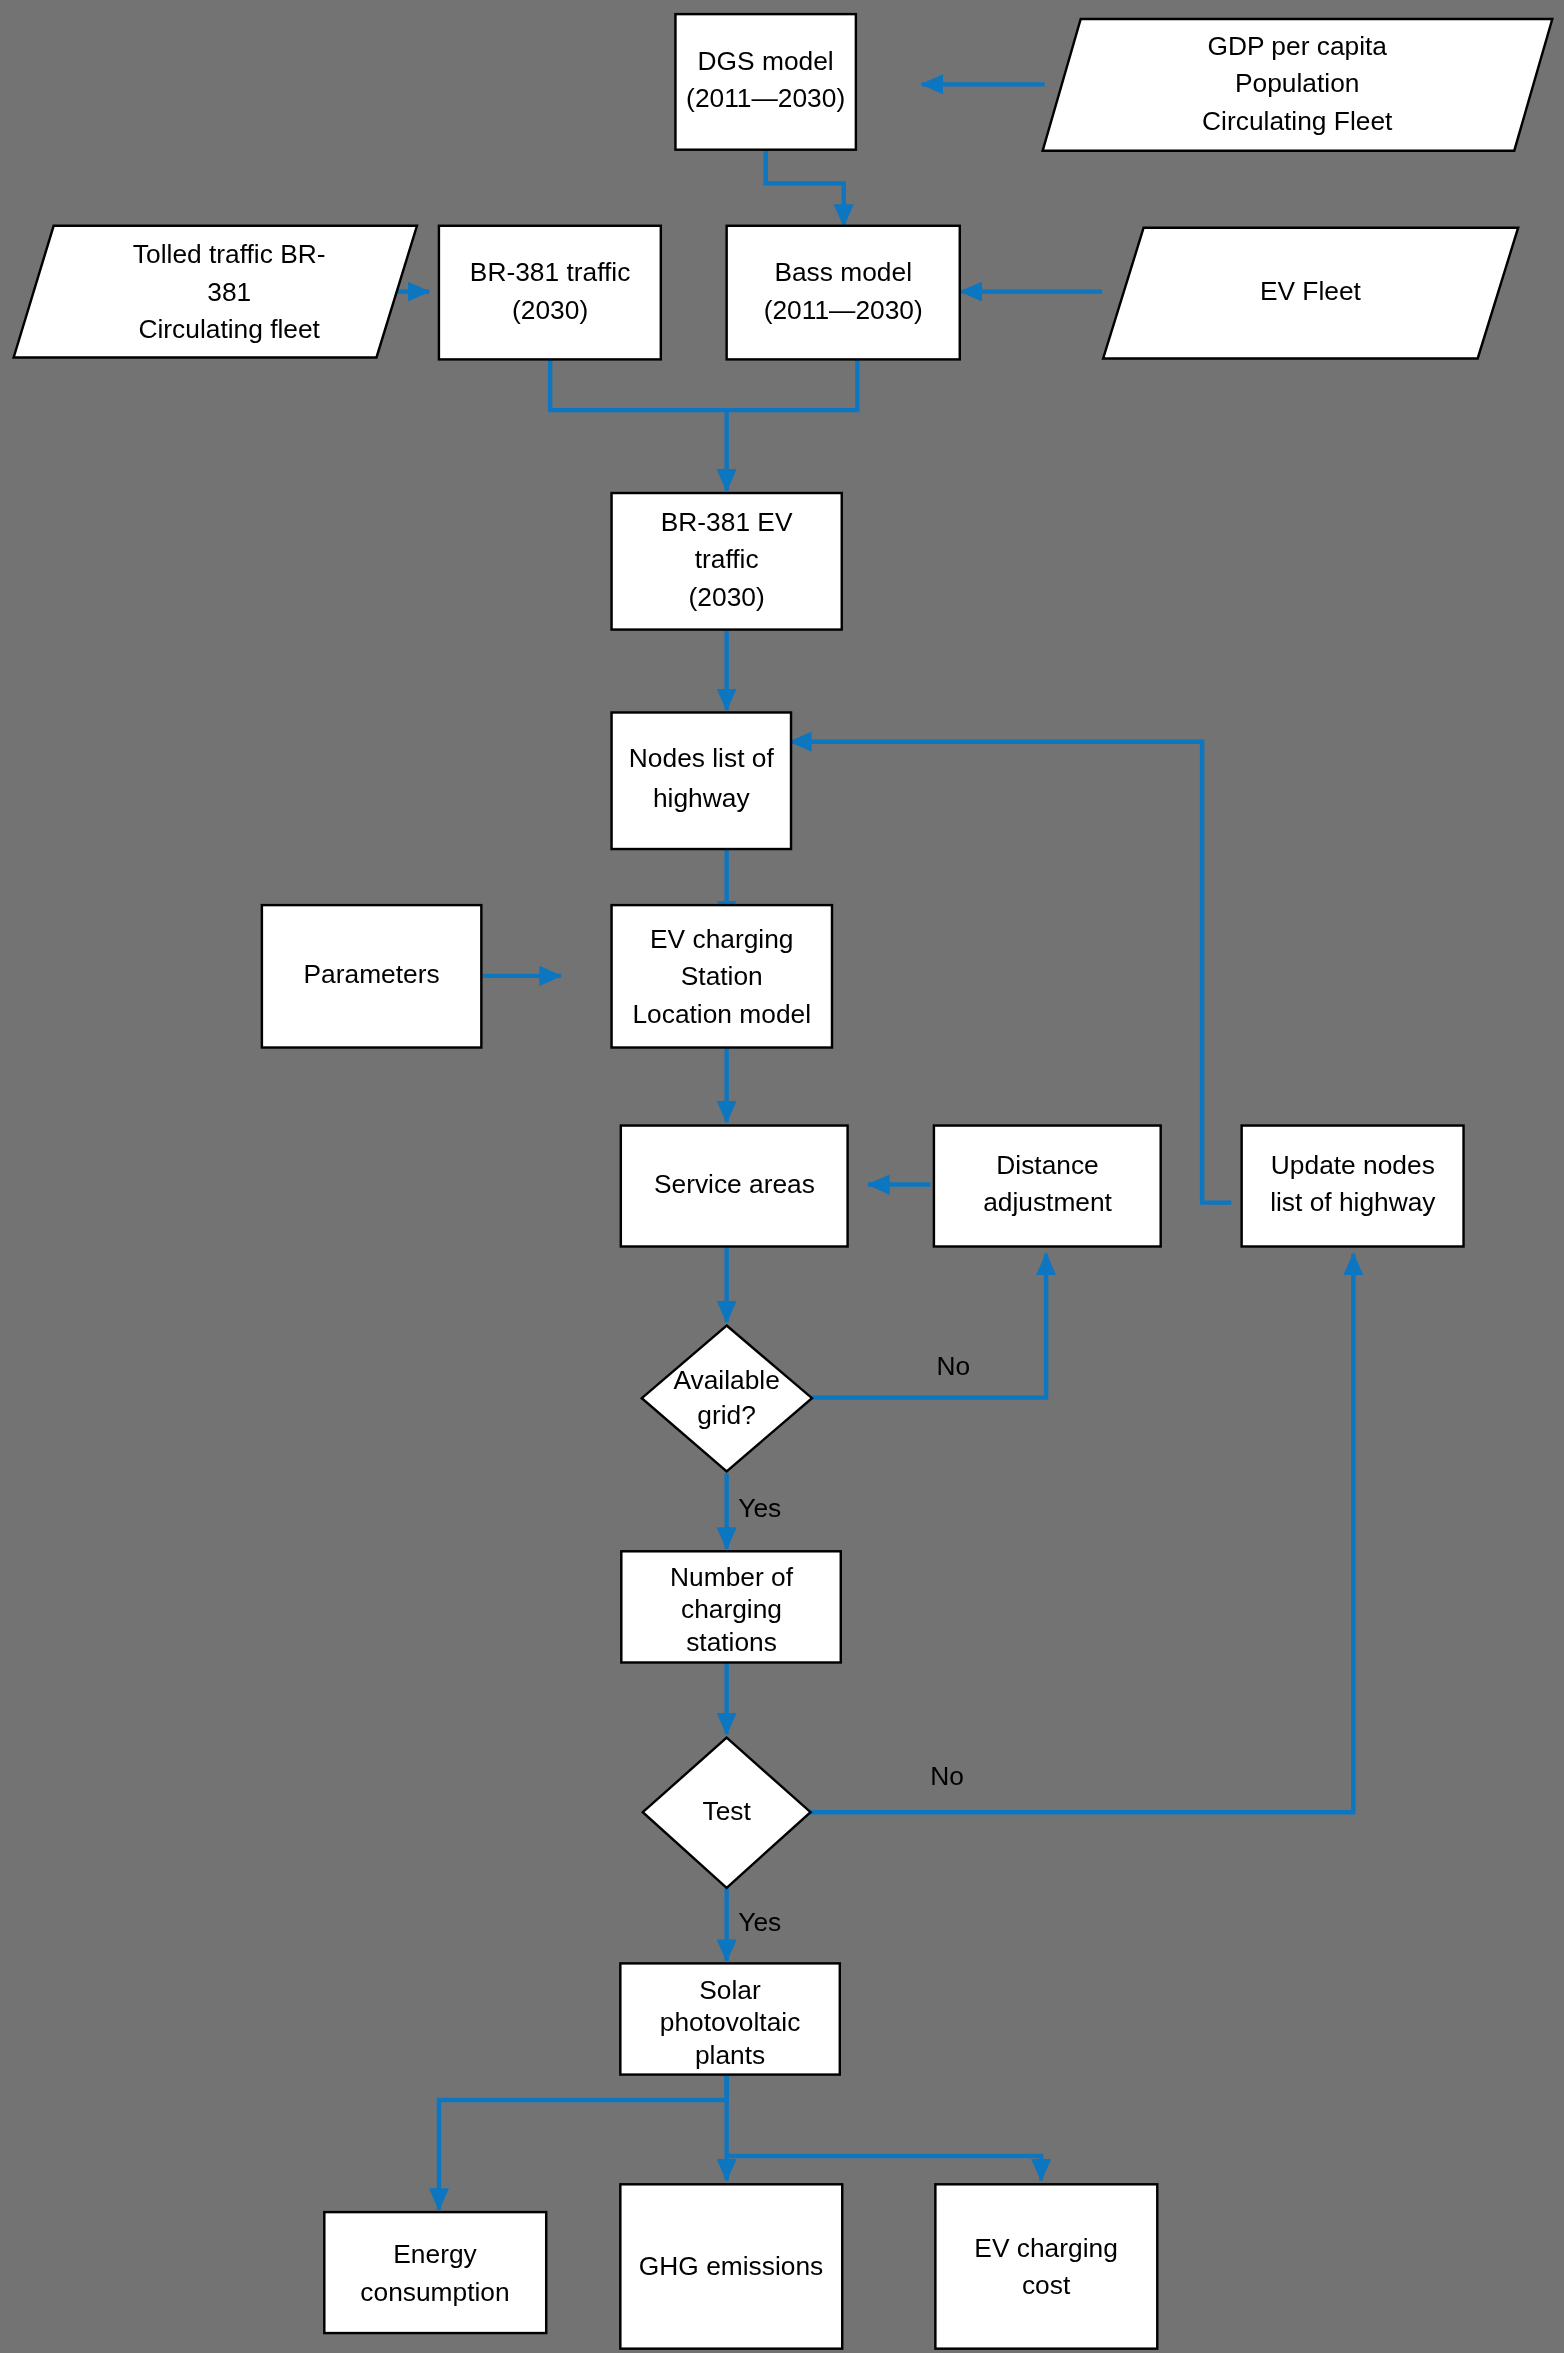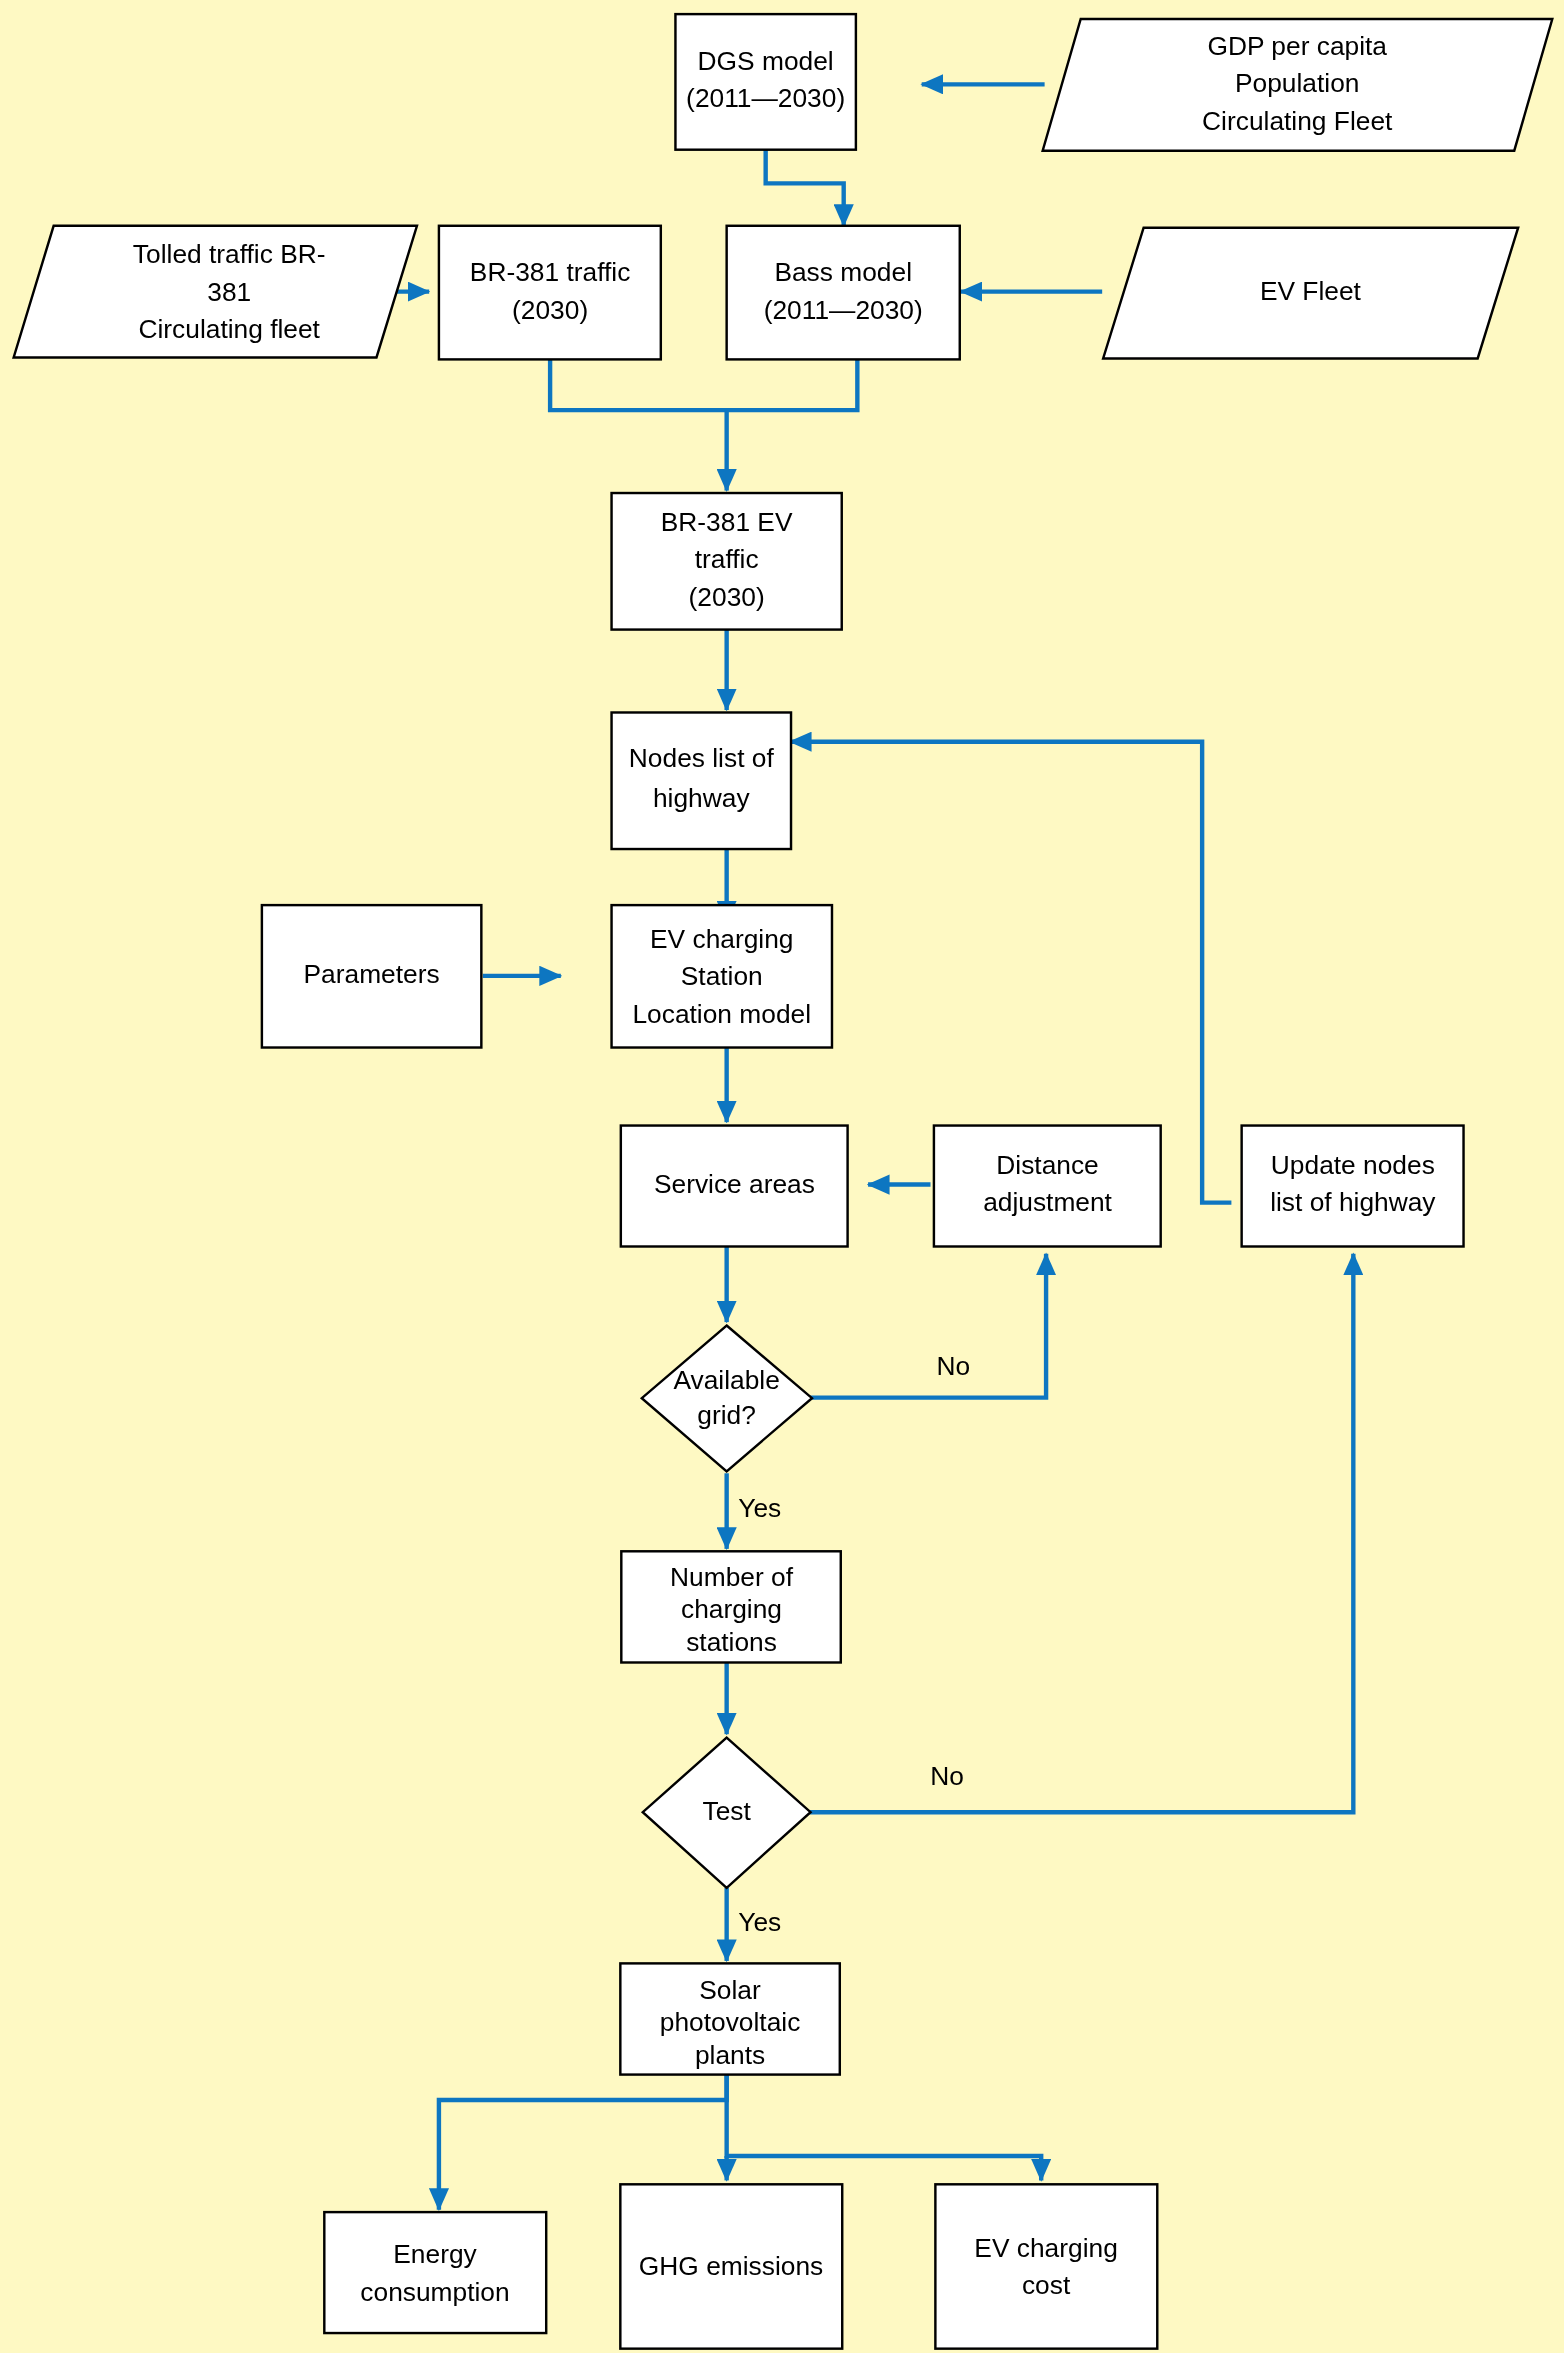--- a/index.html
+++ b/index.html
@@ -4,21 +4,21 @@
 <style>
   html, body {
     margin: 0;
     padding: 0;
     background: #ffffff;
   }
   #canvas-wrap {
     width: 1564px;
     height: 2354px;
     position: relative;
-    background: #fef9c3;
+    background: #737373;
     font-family: "Liberation Sans", sans-serif;
   }
   svg#flow {
     width: 1564px;
     height: 2354px;
     display: block;
   }
   .node-shape {
     fill: #ffffff;
     stroke: #000000;

